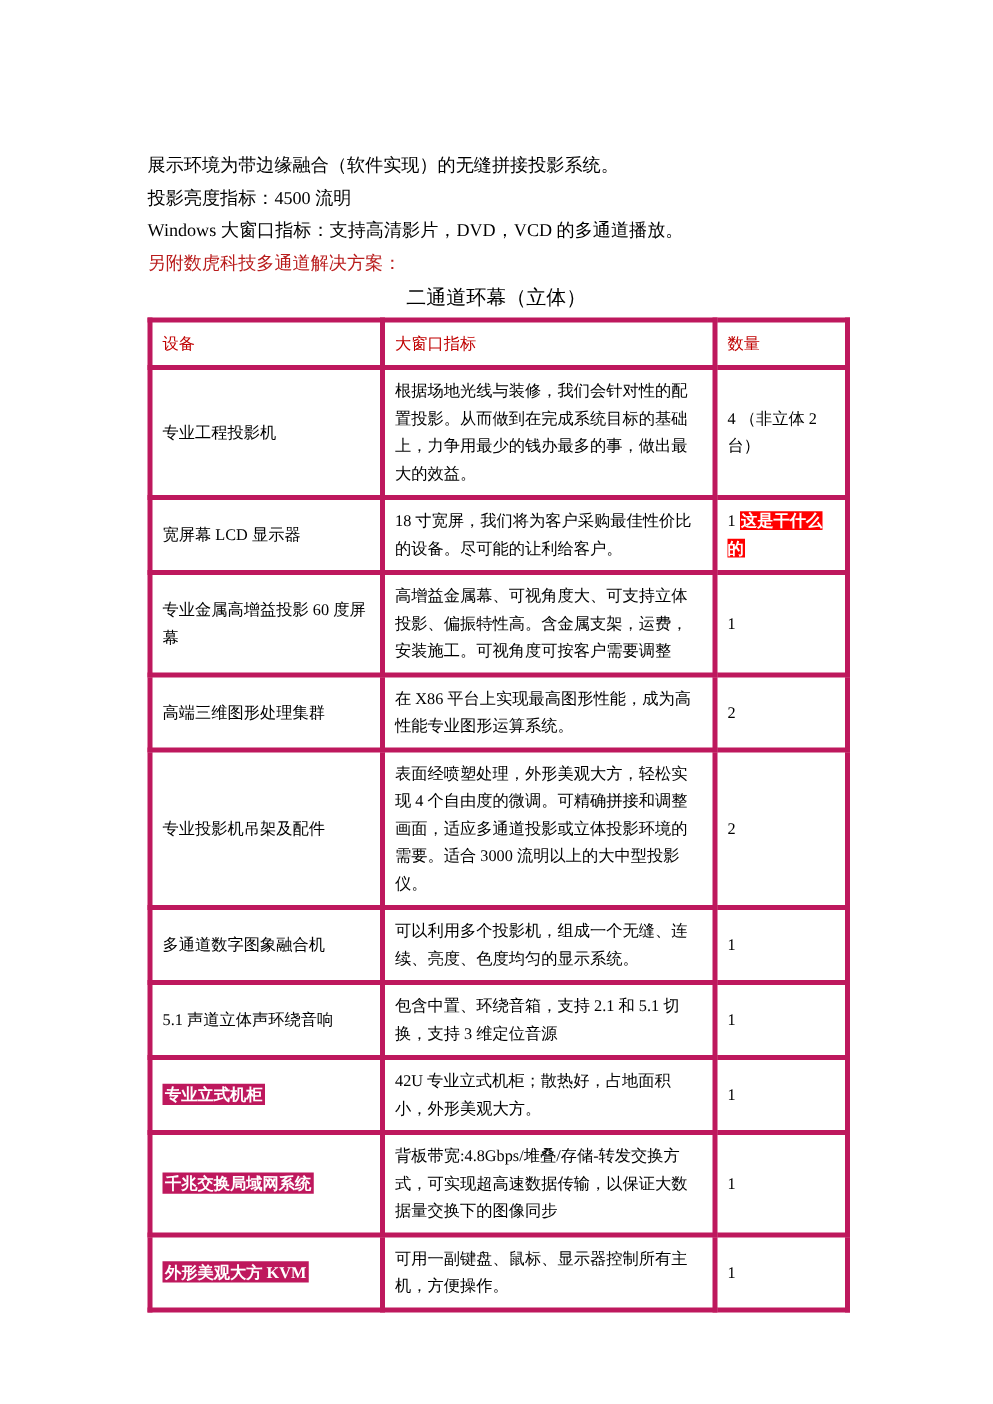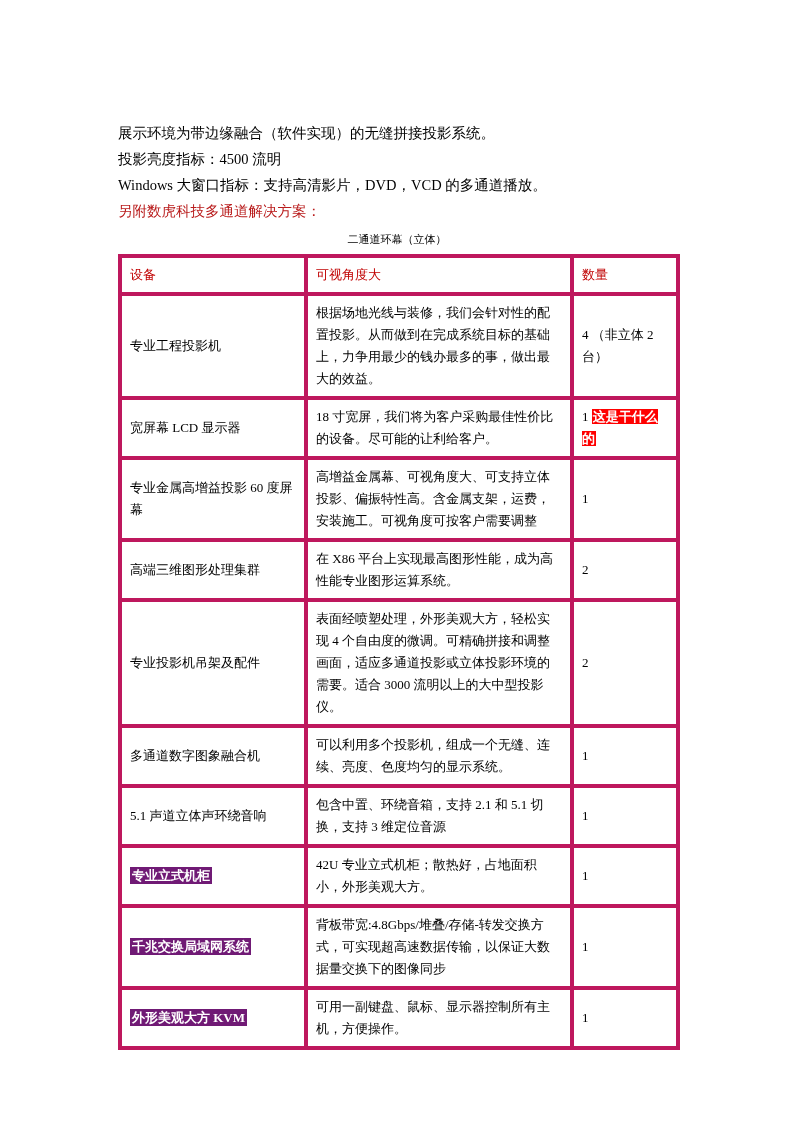--- a/index.html
+++ b/index.html
@@ -27,21 +27,21 @@
     font-size: 14.5px;
     line-height: 26px;
     margin: 0;
     white-space: nowrap;
   }
   .para.gray {
     color: #b91c1c;
   }
   .caption {
     text-align: center;
-    font-size: 11px;
+    font-size: 16px;
     line-height: 22px;
     margin: 4px 0 4px 0;
   }
   table.spec {
     border-collapse: collapse;
     width: 558px;
     table-layout: fixed;
     margin: 0;
   }
   table.spec td, table.spec th {
@@ -68,21 +68,21 @@
     padding-left: 10px;
   }
   .cell-qty {
     padding-left: 10px;
     vertical-align: top;
   }
   .cell-qty.mid {
     vertical-align: middle;
   }
   .hl {
-    background: #701a75;
+    background: #be185d;
     color: #ffffff;
     font-weight: bold;
     padding: 1px 2px;
   }
   .hl-note {
     background: #ff0000;
     color: #ffffff;
     font-weight: bold;
     padding: 0 1px;
   }
@@ -105,21 +105,21 @@
 
   <table class="spec">
     <colgroup>
       <col class="col-a">
         <col class="col-b">
         <col class="col-c">
     </colgroup>
     <tbody>
       <tr class="hdr">
         <td>设备</td>
-        <td>可视角度大</td>
+        <td>大窗口指标</td>
         <td>数量</td>
       </tr>
 
       <tr>
         <td class="cell-name">专业工程投影机</td>
         <td class="desc">根据场地光线与装修，我们会针对性的配置投影。从而做到在完成系统目标的基础上，力争用最少的钱办最多的事，做出最大的效益。</td>
         <td class="cell-qty">4 （非立体 2 台）</td>
       </tr>
 
       <tr>

